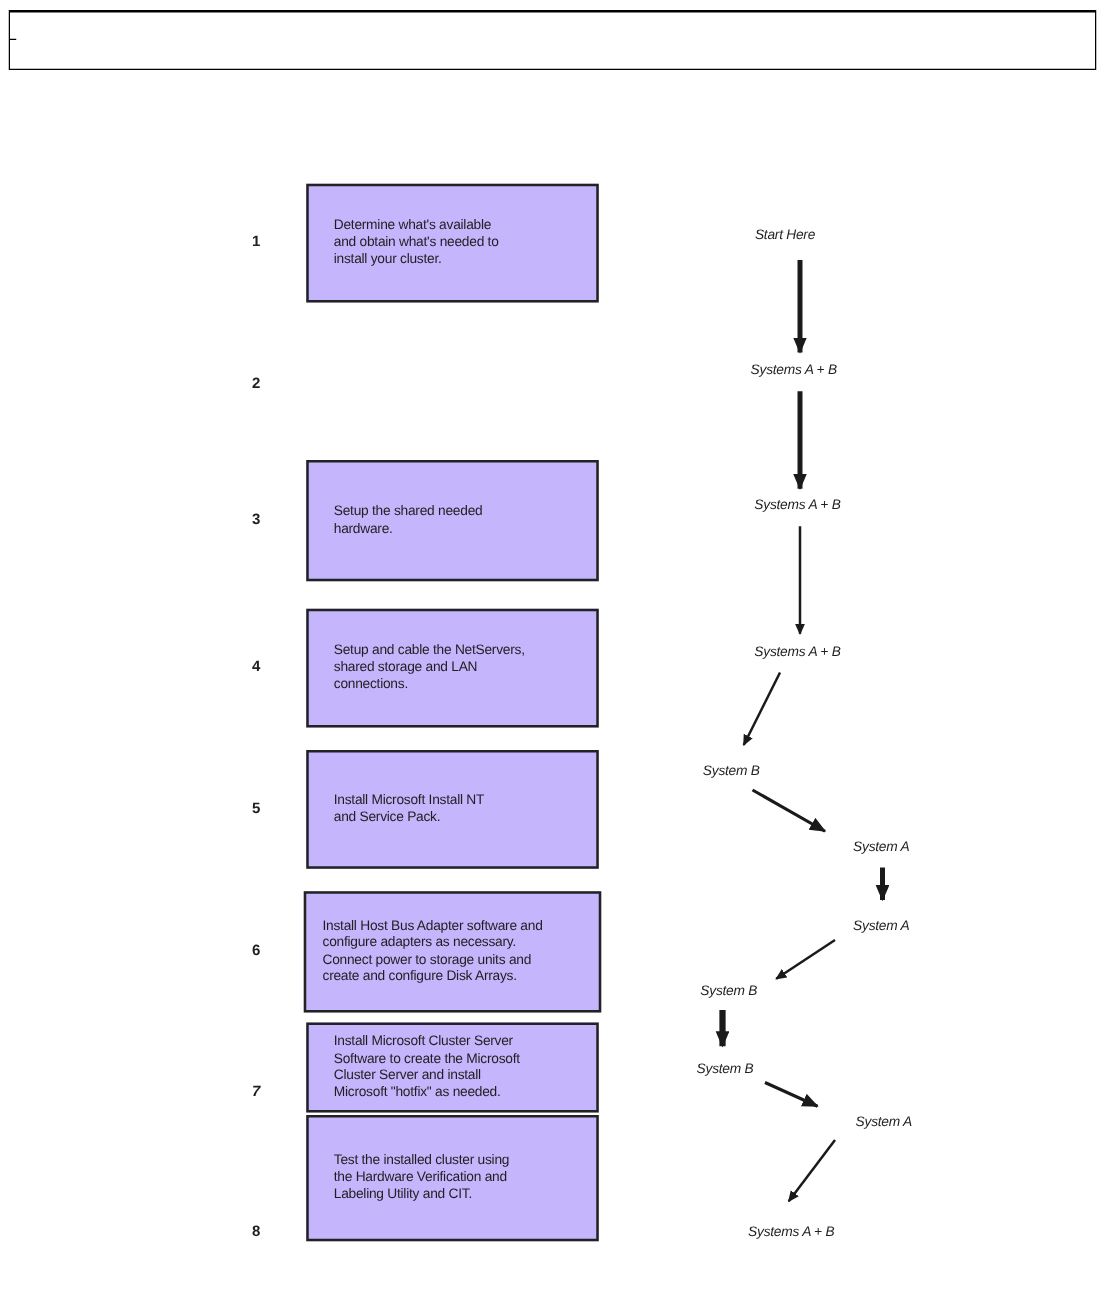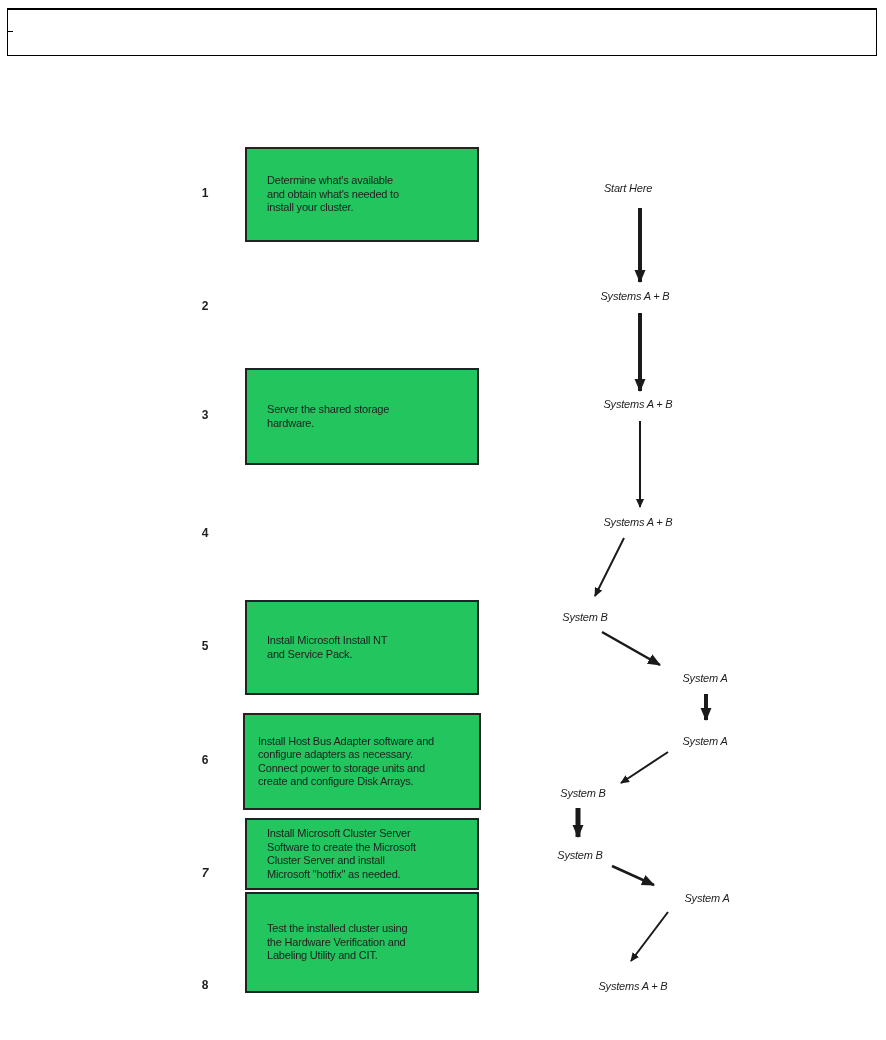--- a/index.html
+++ b/index.html
@@ -48,21 +48,21 @@
     font-style: italic;
   }
   .step-box {
     position: absolute;
     left: 245px;
     width: 234px;
     border: 2px solid #222;
     box-sizing: border-box;
     display: flex;
     align-items: center;
-    background: #22c55e;
+    background: #c4b5fd;
   }
   .step-text {
     font-size: 11px;
     line-height: 13.5px;
     letter-spacing: -0.2px;
     white-space: pre-line;
     padding-left: 20px;
     padding-right: 6px;
   }
   .step-box.tight .step-text {
@@ -108,22 +108,27 @@
   <div class="step-number" style="top:753px">6</div>
   <div class="step-number italic" style="top:866px">7</div>
   <div class="step-number" style="top:978px">8</div>
 
   <div class="step-box" style="top:147px;height:95px">
     <div class="step-text">Determine what's available
 and obtain what's needed to
 install your cluster.</div>
   </div>
   <div class="step-box" style="top:368px;height:97px">
-    <div class="step-text">Server the shared storage
+    <div class="step-text">Setup the shared needed
 hardware.</div>
+  </div>
+  <div class="step-box" style="top:487px;height:95px">
+    <div class="step-text">Setup and cable the NetServers,
+shared storage and LAN
+connections.</div>
   </div>
   <div class="step-box" style="top:600px;height:95px">
     <div class="step-text">Install Microsoft Install NT
 and Service Pack.</div>
   </div>
   <div class="step-box tight" style="top:713px;height:97px;left:243px;width:238px">
     <div class="step-text">Install Host Bus Adapter software and
 configure adapters as necessary.
 Connect power to storage units and
 create and configure Disk Arrays.</div>

